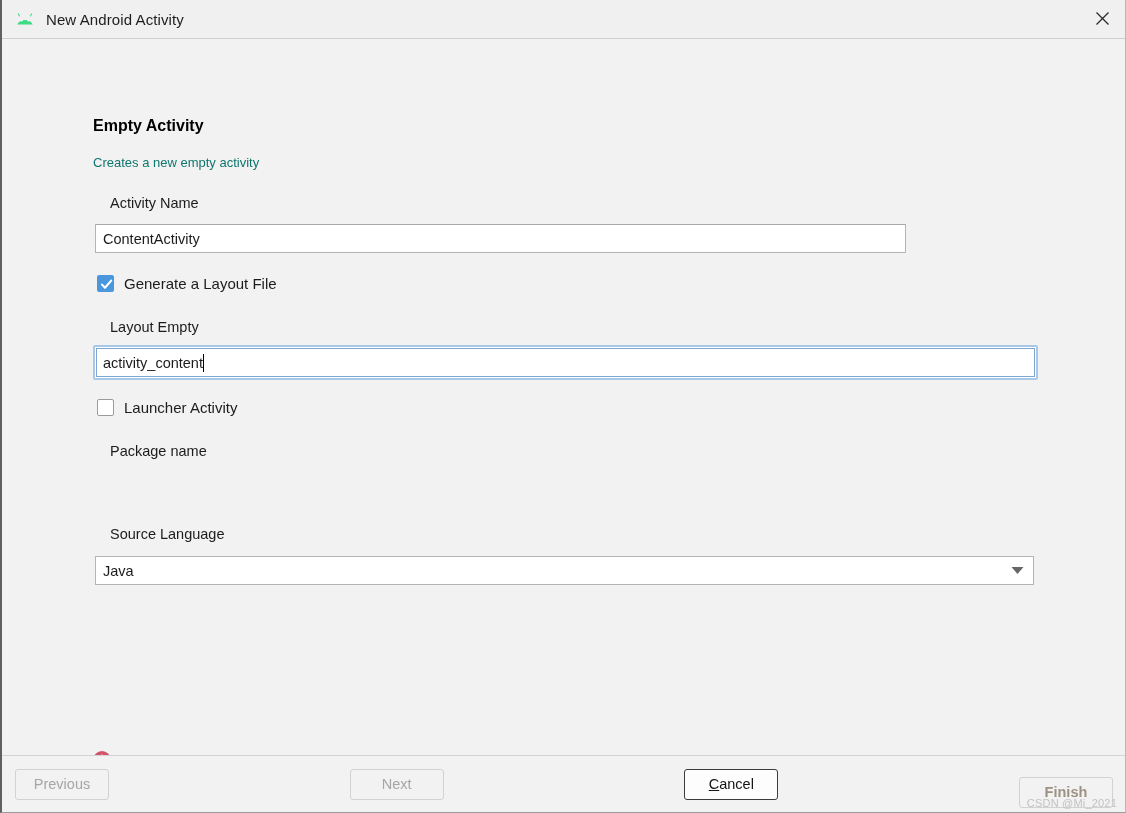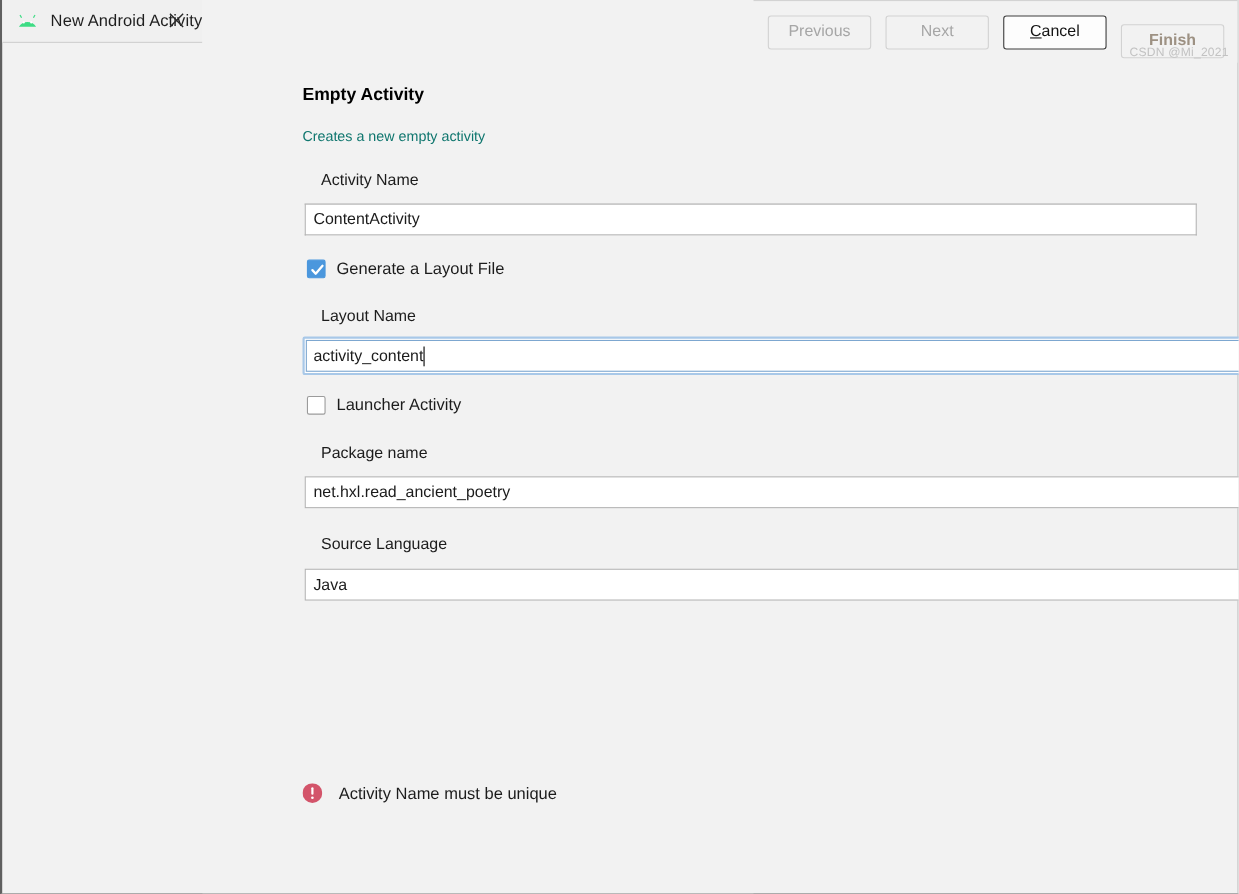--- a/index.html
+++ b/index.html
@@ -18,21 +18,21 @@
   #dialog {
     position: relative;
     width: 1126px;
     height: 813px;
     background: #f2f2f2;
     box-sizing: border-box;
     border-left: 2px solid #606060;
     border-right: 1px solid #b8b8b8;
     border-bottom: 1px solid #9a9a9a;
     display: flex;
-    flex-direction: row;
+    flex-direction: column;
   }
 
   
   #titlebar {
     height: 38px;
     min-height: 38px;
     background: #f0f0f0;
     border-bottom: 1px solid #cfcfcf;
     display: flex;
     align-items: center;
@@ -333,42 +333,34 @@
 
     <div class="checkbox-row" style="top:236px;">
       <span class="cb checked">
         <svg width="15" height="15" viewBox="0 0 15 15">
           <path d="M3 7.6 L6 10.8 L12.2 3.6" stroke="#ffffff" stroke-width="2.1" fill="none" stroke-linecap="round" stroke-linejoin="round"></path>
         </svg>
       </span>
       <span class="cb-label">Generate a Layout File</span>
     </div>
 
-    <div class="field-label" style="top:280px;">Layout Name</div>
+    <div class="field-label" style="top:280px;">Layout Empty</div>
     <div class="focus-wrap">
       <div class="inner">
         <span class="val">activity_content</span>
           <span class="caret"></span>
       </div>
     </div>
 
     <div class="checkbox-row" style="top:360px;">
       <span class="cb unchecked"></span>
       <span class="cb-label">Launcher Activity</span>
     </div>
 
     <div class="field-label" style="top:404px;">Package name</div>
-    <div class="combo split" style="top:433px;">
-      <span class="combo-value">net.hxl.read_ancient_poetry</span>
-      <span class="arrow-btn">
-        <svg width="13" height="9" viewBox="0 0 13 9">
-            <path d="M0.5 1 L12.5 1 L6.5 8 Z" fill="#666666"></path>
-          </svg>
-      </span>
-    </div>
 
     <div class="field-label" style="top:487px;">Source Language</div>
     <div class="combo" style="top:517px;">
       <span class="combo-value">Java</span>
       <span class="arrow-btn">
         <svg width="13" height="9" viewBox="0 0 13 9">
             <path d="M0.5 1 L12.5 1 L6.5 8 Z" fill="#666666"></path>
           </svg>
       </span>
     </div>

